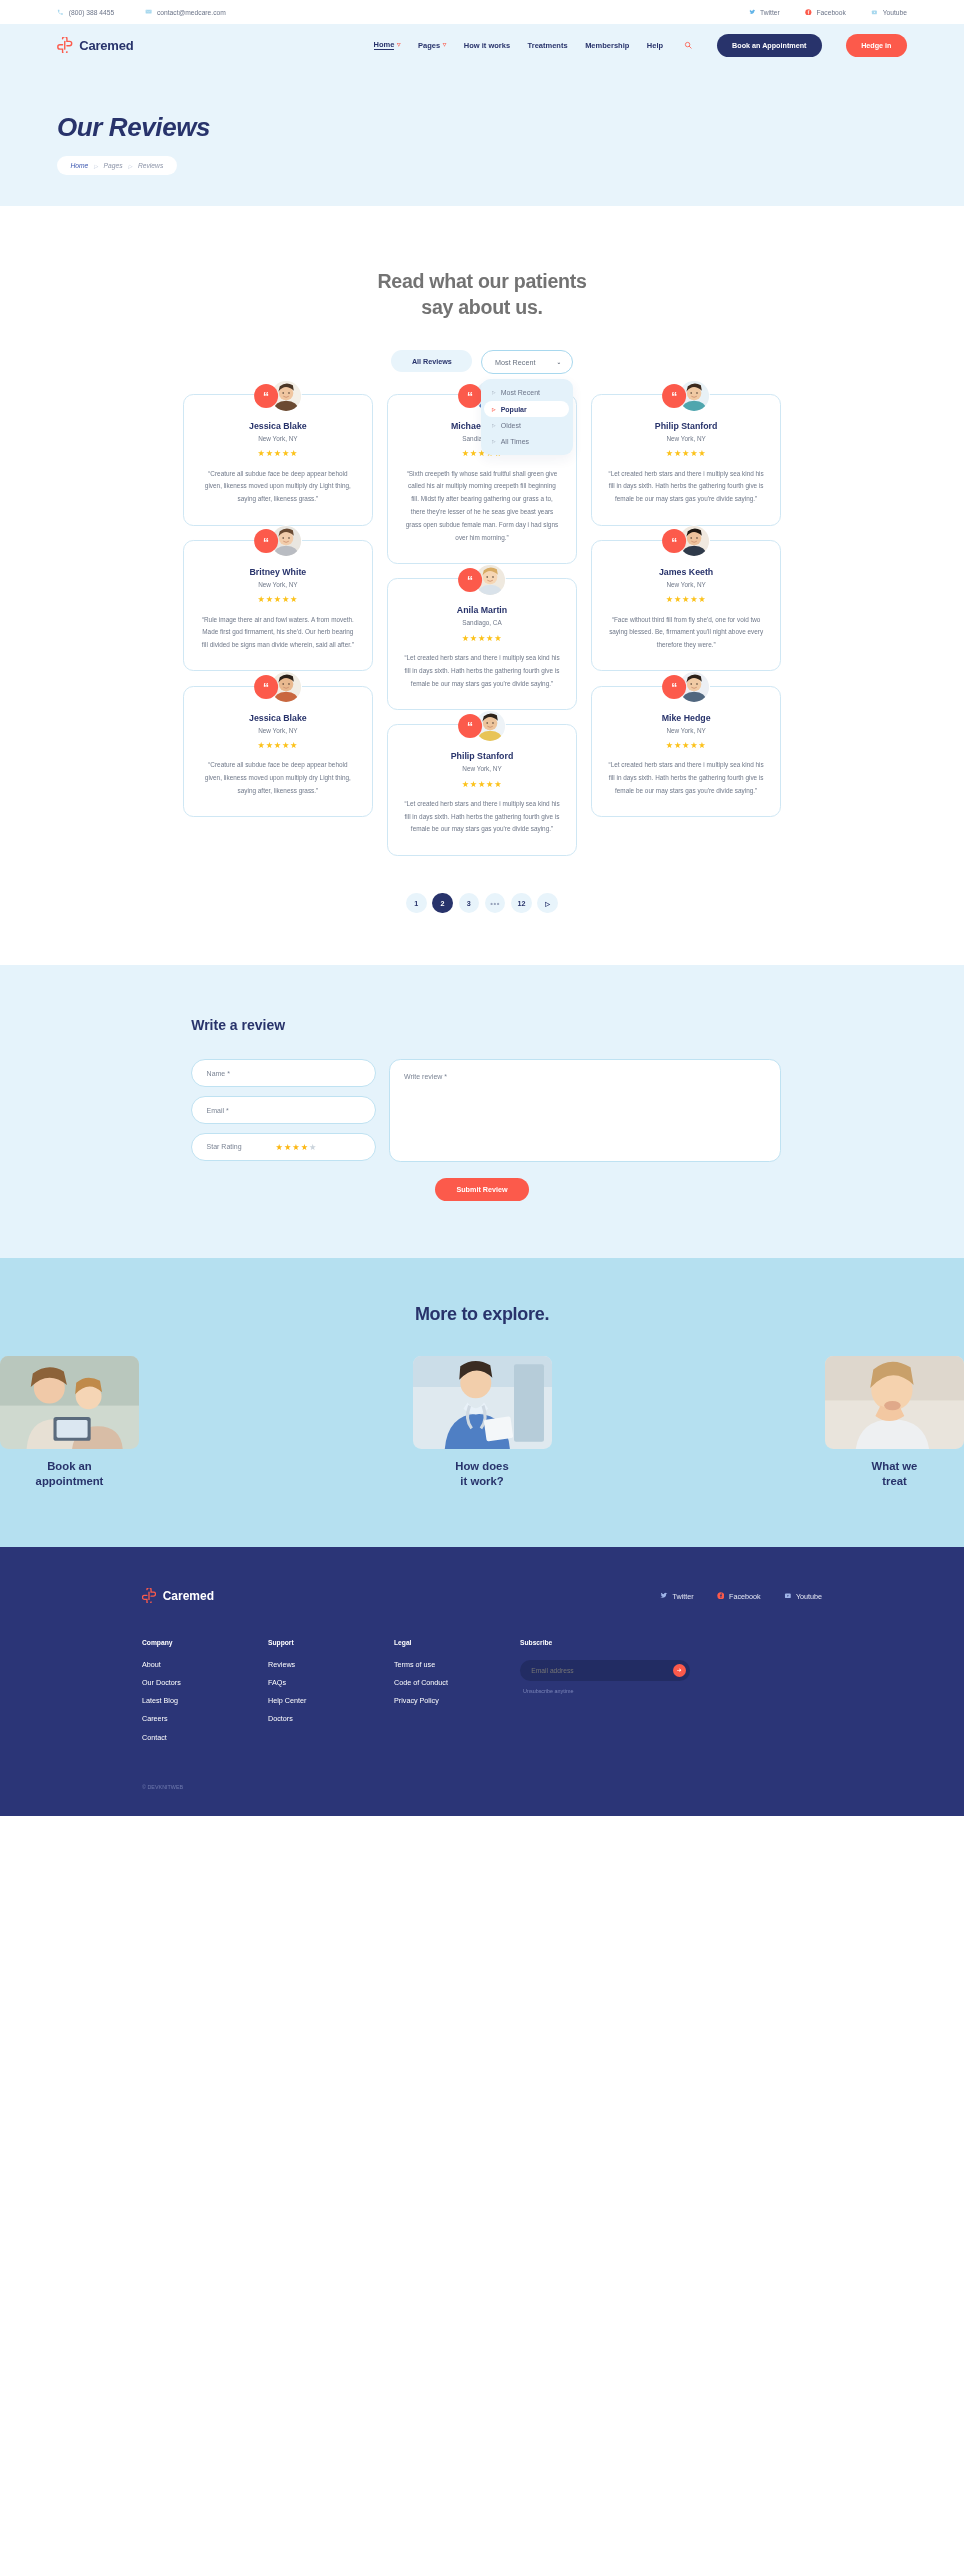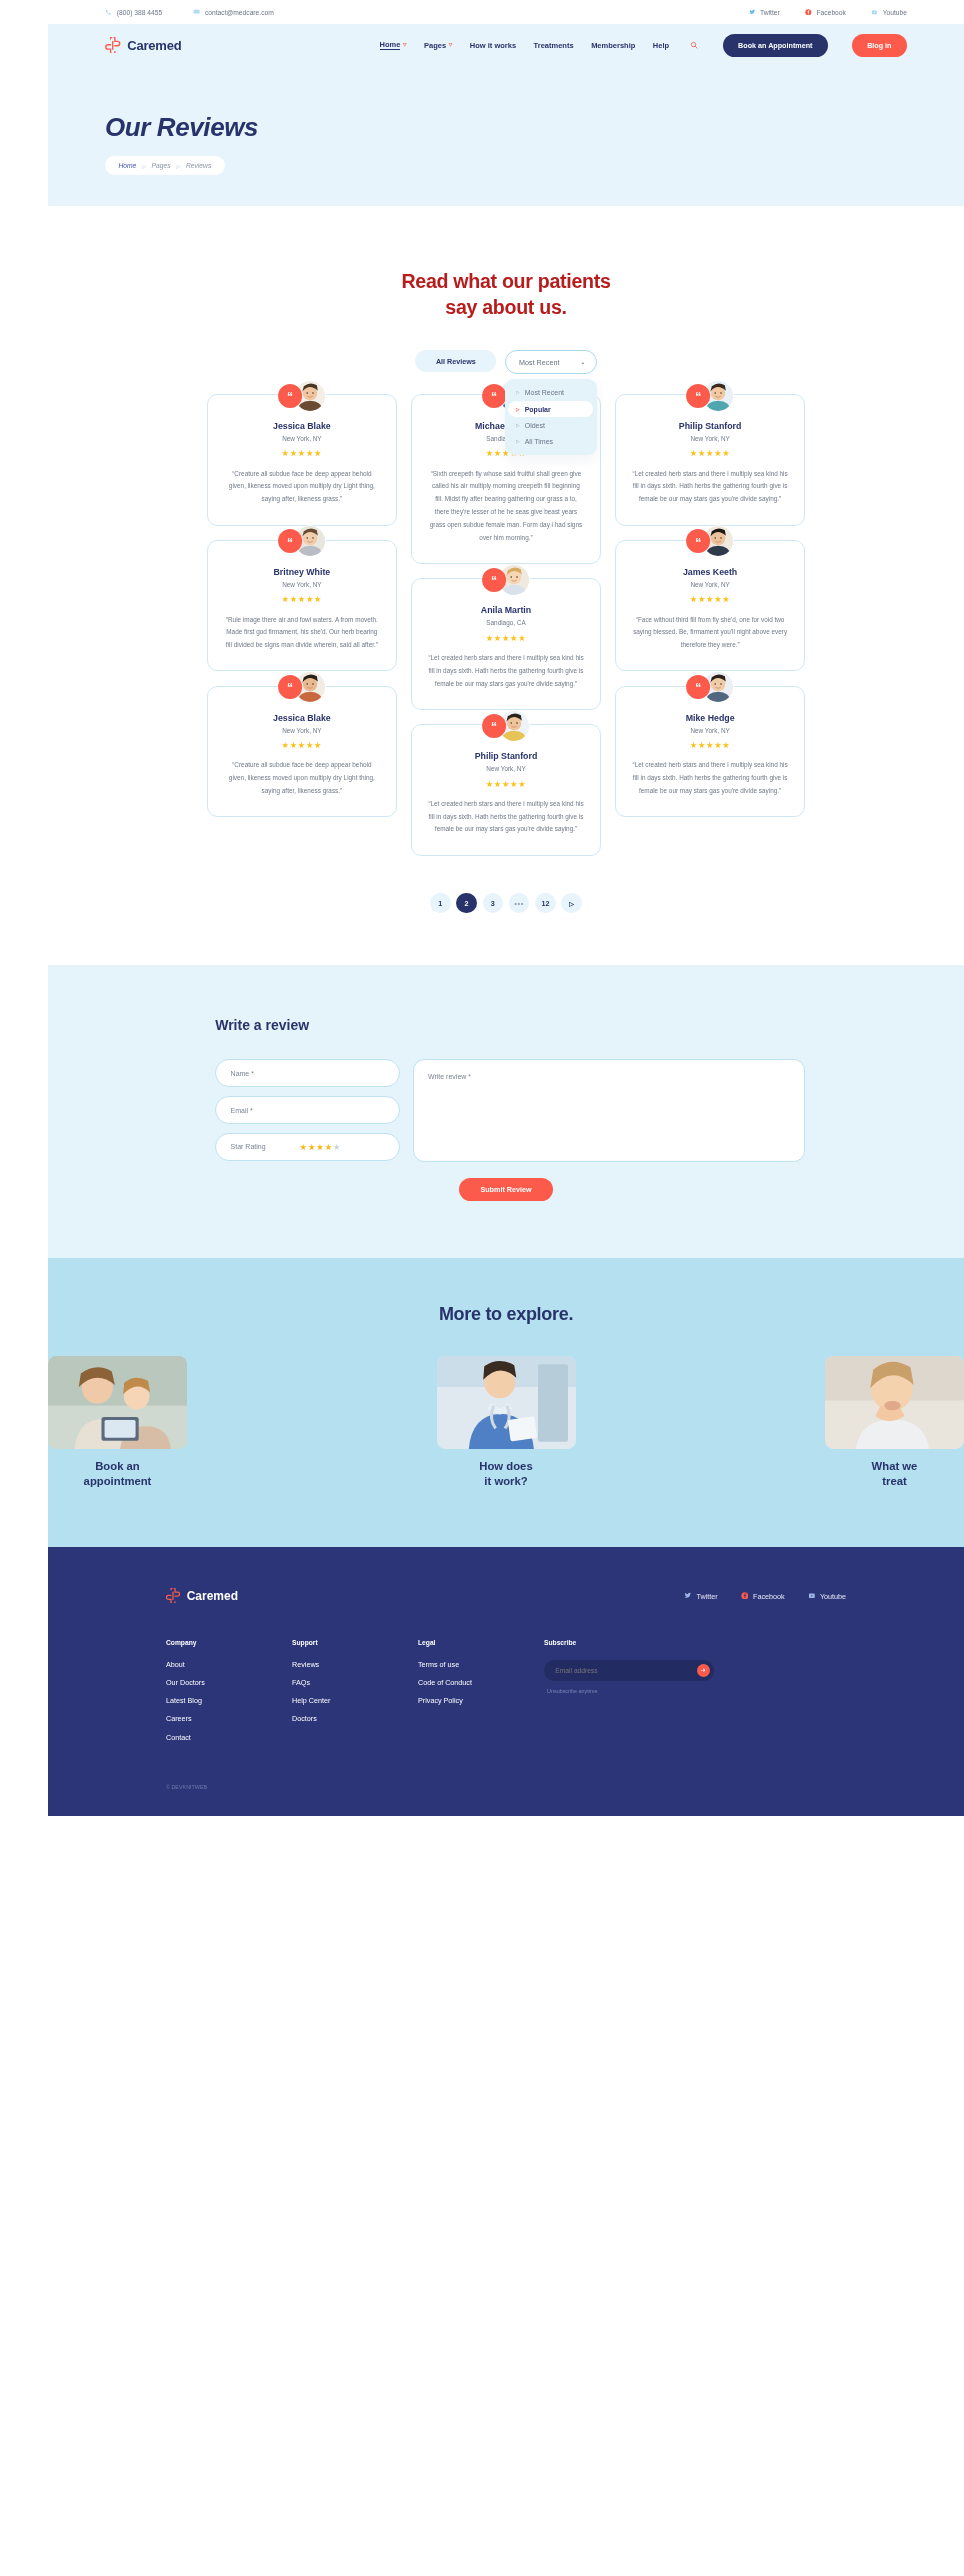--- a/index.html
+++ b/index.html
@@ -3,21 +3,21 @@
 <meta charset="utf-8">
 <style>
   * { box-sizing: border-box; margin: 0; padding: 0; }
   body {
     width: 964px;
     font-family: "Liberation Sans", sans-serif;
     background: #ffffff;
     color: #2b3a67;
     -webkit-font-smoothing: antialiased;
   }
-  .page { width: 964px; position: relative; overflow: hidden; padding-left: 48px; }
+  .page { width: 964px; position: relative; overflow: hidden; }
 
   
   .topbar {
     height: 24px;
     background: #ffffff;
     display: flex;
     align-items: center;
     padding: 0 57px;
   }
   .topbar-left { display: flex; align-items: center; gap: 31px; }
@@ -60,21 +60,21 @@
     margin-top: 13.4px; display: inline-flex; align-items: center; gap: 5.7px;
     background: #fff; border-radius: 515px; padding: 5.7px 13.4px; font-size: 6.7px; color: #8b93a7;
   }
   .crumb a { color: #3b56b0; text-decoration: none; cursor: pointer; }
   .crumb .sep { color: #b9c3d6; font-size: 5.2px; }
 
   
   .reviews-sec { background: #fff; padding: 62px 0 52px; }
   .sec-head { text-align: center; }
   .sec-title {
-    font-size: 19.6px; font-weight: bold; color: #b91c1c;
+    font-size: 19.6px; font-weight: bold; color: #737373;
     line-height: 1.36; letter-spacing: -0.3px;
   }
   .filters {
     margin-top: 29px; display: flex; justify-content: center; align-items: flex-start;
     gap: 8.2px; position: relative;
   }
   .chip-all {
     background: #e8f4fb; color: #28336b; font-size: 7.2px; font-weight: bold;
     border-radius: 515px; padding: 6.7px 20.6px; cursor: pointer;
   }
@@ -296,21 +296,21 @@
         <div class="nav-link">
           <span class="lbl">Help</span>
         </div>
         <div class="search-btn">
           <svg width="8.2" height="8.2" viewBox="0 0 24 24" fill="none" stroke="#fc5a4b" stroke-width="2.4">
             <circle cx="10.5" cy="10.5" r="6.5"></circle>
               <path d="M15.5 15.5L21 21" stroke-linecap="round"></path>
           </svg>
         </div>
         <div class="btn btn-book">Book an Appointment</div>
-        <div class="btn btn-signin">Blog in</div>
+        <div class="btn btn-signin">Hedge in</div>
       </div>
     </div>
 
     <div class="hero-inner">
       <div class="hero-title">Our Reviews</div>
       <div class="crumb">
         <a>Home</a>
         <span class="sep">▷</span>
         <span>Pages</span>
         <span class="sep">▷</span>

